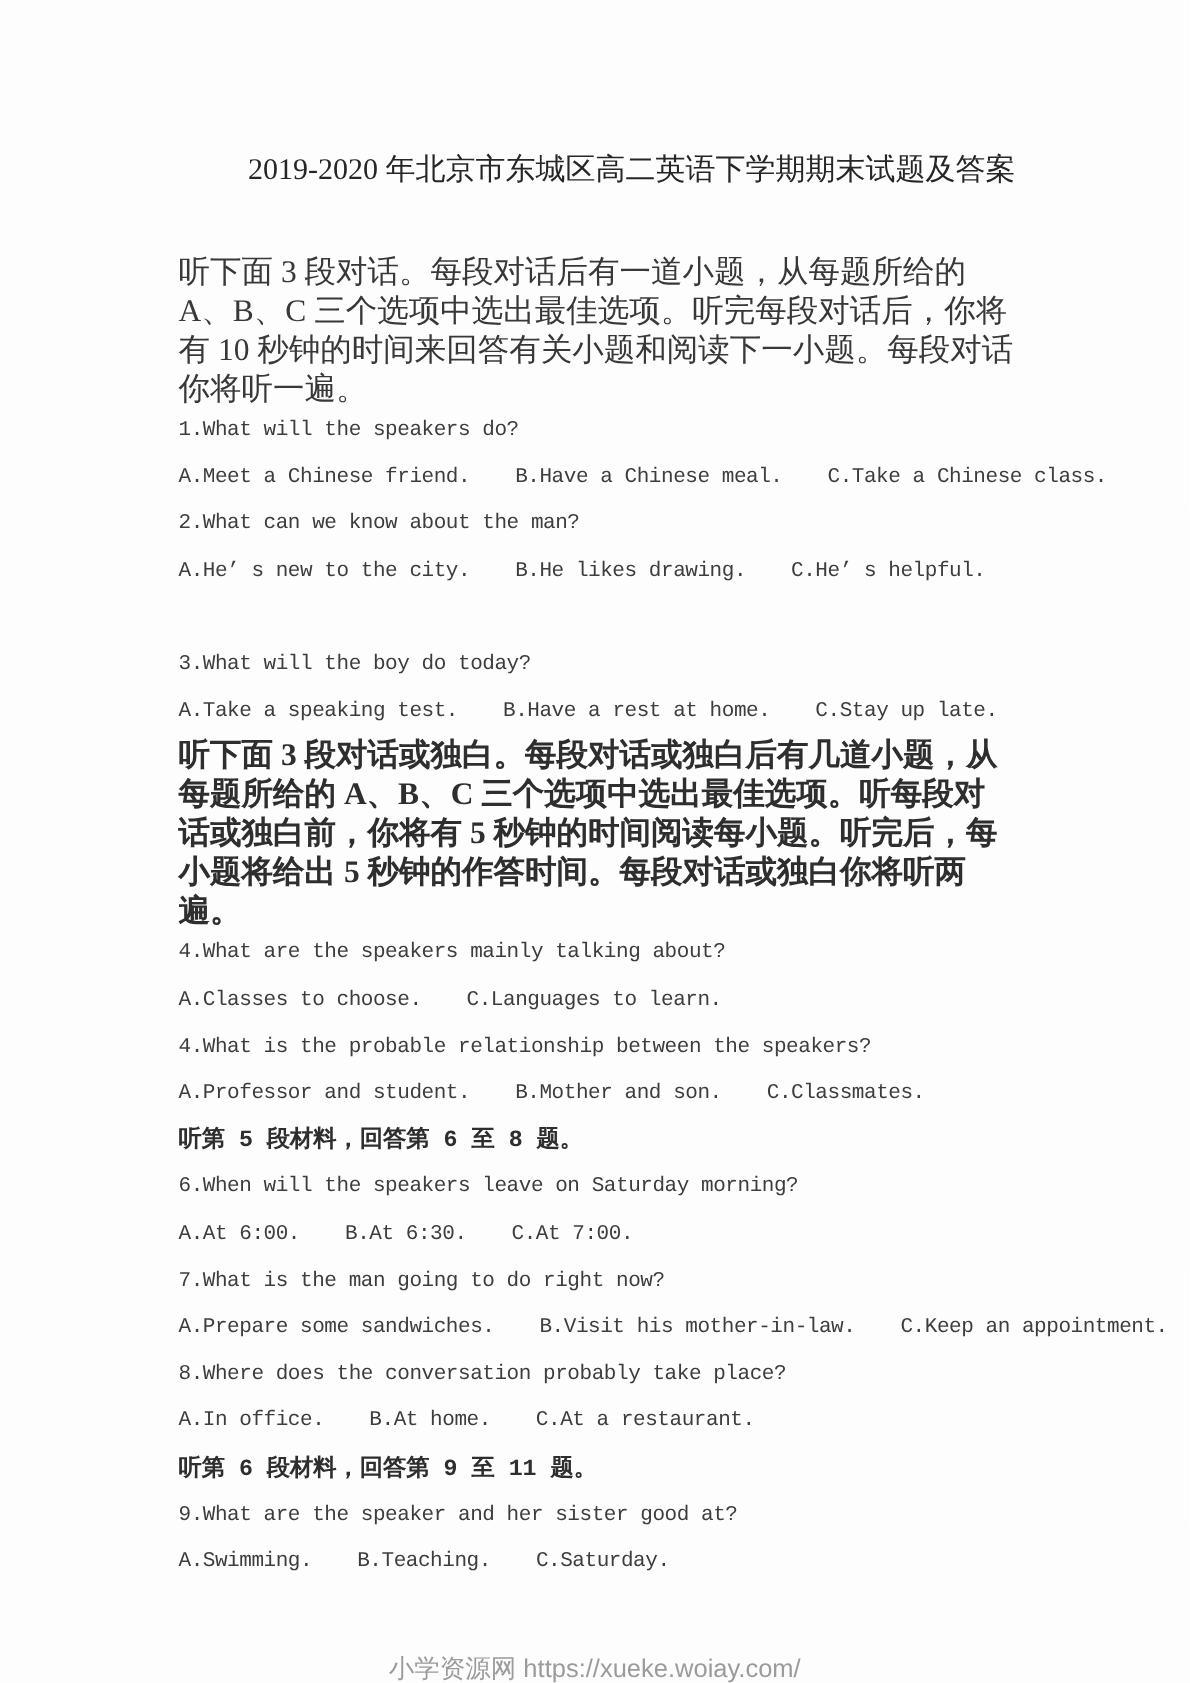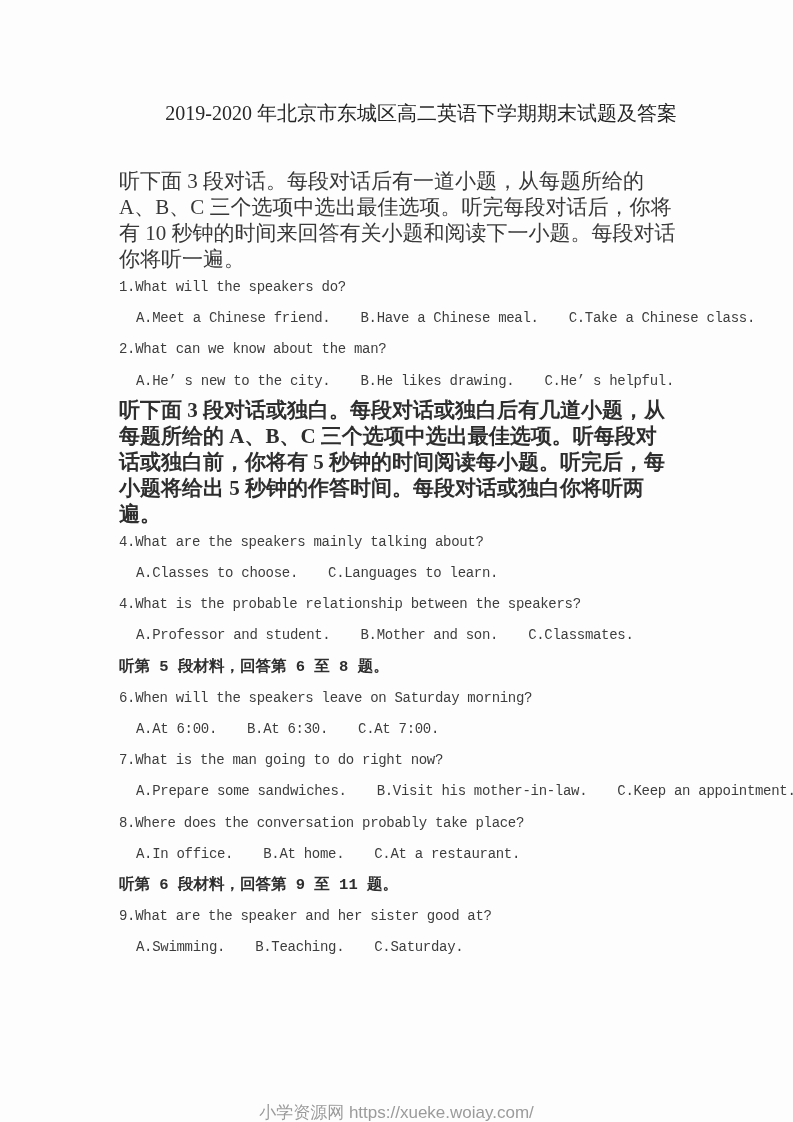--- a/index.html
+++ b/index.html
@@ -39,21 +39,21 @@
   .para1 { margin-top: 40px; }
   .bold { font-weight: bold; color: #2e2e2e; }
   .en {
     font-family: "Liberation Mono", "DejaVu Sans Mono", monospace;
     font-size: 14px;
     line-height: 31.2px;
     letter-spacing: -0.3px;
     white-space: nowrap;
     color: #3d3d3d;
   }
-  .opts { display: flex; gap: 30px; margin-left: 17px; }
+  .opts { display: flex; gap: 30px; }
   .gap-before { margin-top: 31.2px; }
   .material-header {
     font-family: "Liberation Mono", "DejaVu Sans Mono", monospace;
     font-size: 15.5px;
     line-height: 31.2px;
     font-weight: bold;
     color: #2e2e2e;
     white-space: nowrap;
   }
   .footer {
@@ -87,20 +87,28 @@
 
     <div>
       <div class="en">2.What can we know about the man?</div>
       <div class="en opts">
         <span>A.He’ s new to the city.</span>
         <span>B.He likes drawing.</span>
         <span>C.He’ s helpful.</span>
       </div>
     </div>
 
+    <div class="gap-before">
+      <div class="en">3.What will the boy do today?</div>
+      <div class="en opts">
+        <span>A.Take a speaking test.</span>
+        <span>B.Have a rest at home.</span>
+        <span>C.Stay up late.</span>
+      </div>
+    </div>
 
     <p class="cn bold">听下面 3 段对话或独白。每段对话或独白后有几道小题，从每题所给的 A、B、C 三个选项中选出最佳选项。听每段对话或独白前，你将有 5 秒钟的时间阅读每小题。听完后，每小题将给出 5 秒钟的作答时间。每段对话或独白你将听两遍。</p>
 
 
     <div>
       <div class="en">4.What are the speakers mainly talking about?</div>
       <div class="en opts">
         <span>A.Classes to choose.</span>
         <span>C.Languages to learn.</span>
       </div>

